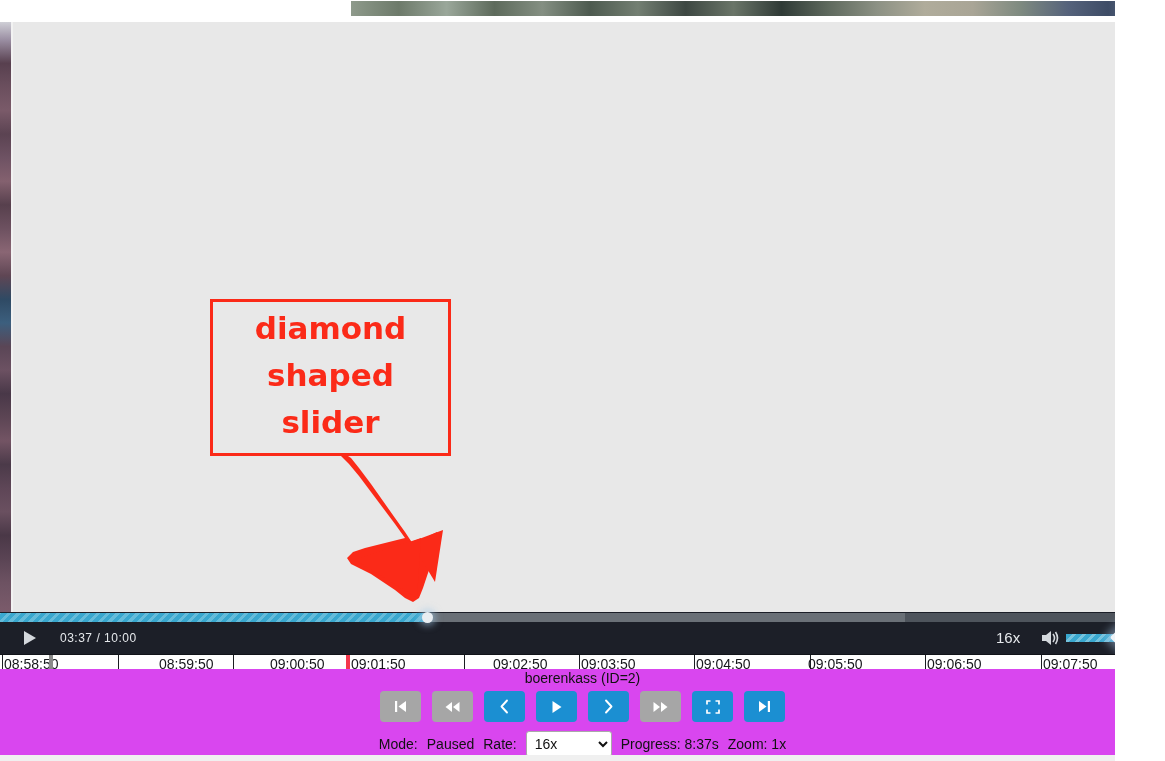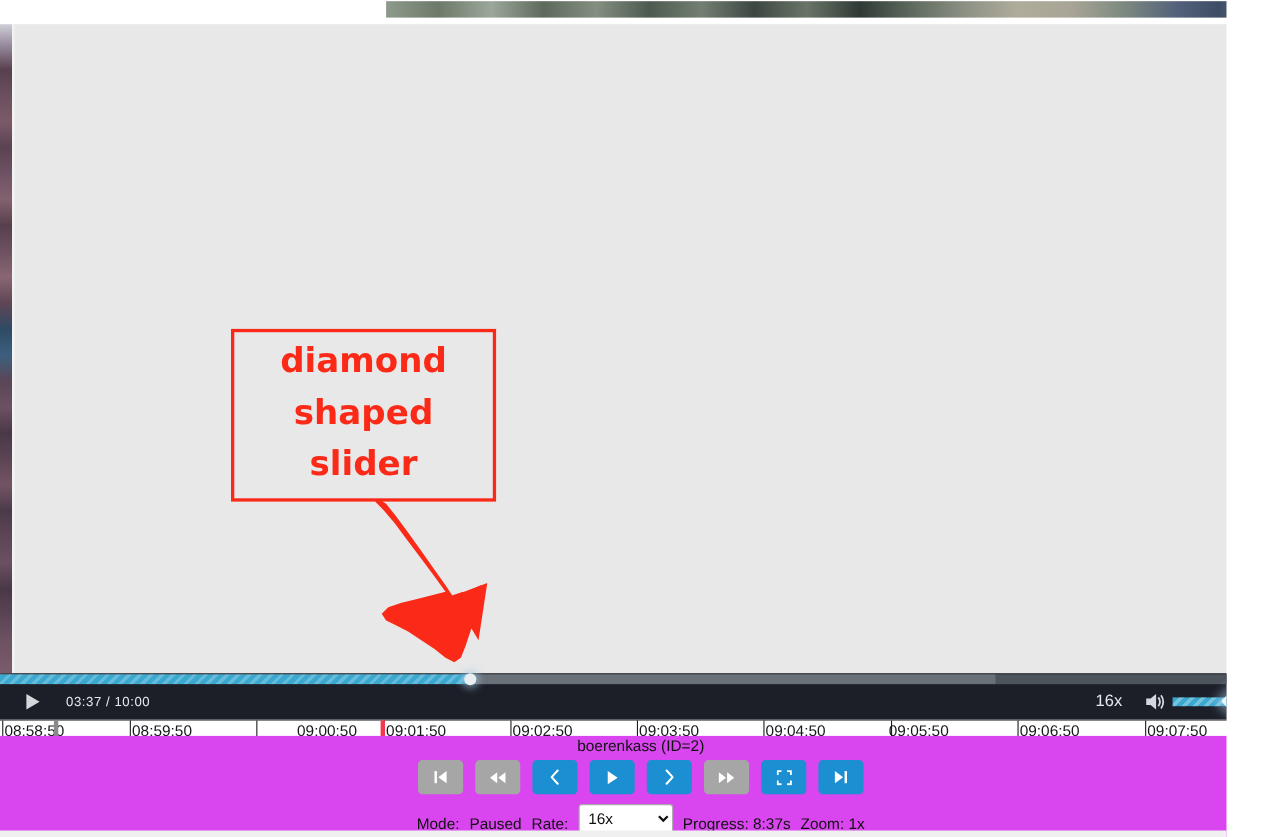--- a/index.html
+++ b/index.html
@@ -333,21 +333,21 @@
   .ctl-btn.blue { background: #1b8fd2; }
   .ctl-btn.gray { background: #a6a6a6; }
   .ctl-btn svg { display: block; }
 
   .status-row {
     position: absolute;
     left: 0px;
     top: 62px;
     width: 1165px;
     display: flex;
-    align-items: flex-end;
+    align-items: center;
     justify-content: center;
     gap: 9px;
     font-size: 14px;
     color: #111111;
     font-family: "Liberation Sans", sans-serif;
   }
   .rate-select {
     font-size: 14px;
     font-family: "Liberation Sans", sans-serif;
     padding: 2px 4px;
@@ -424,27 +424,27 @@
     <path d="M11 2 L17 2 L17 8" stroke="#d4d8dd" stroke-width="1.8" fill="none"></path>
     <path d="M16 3 L11.5 7.5" stroke="#d4d8dd" stroke-width="1.8" fill="none"></path>
     <path d="M8 17 L2 17 L2 11" stroke="#d4d8dd" stroke-width="1.8" fill="none"></path>
     <path d="M3 16 L7.5 11.5" stroke="#d4d8dd" stroke-width="1.8" fill="none"></path>
   </svg>
 
   <div class="ruler">
       <div class="ruler-tick" style="left: 2px;"></div>
       <div class="ruler-label" style="left: 4px;">08:58:50</div>
       <div class="ruler-tick" style="left: 118px;"></div>
-      <div class="ruler-label" style="left: 120px;">08:59:50</div>
+      <div class="ruler-label" style="left: 120px; padding-left: 39px;">08:59:50</div>
       <div class="ruler-tick" style="left: 233px;"></div>
       <div class="ruler-label" style="left: 235px; margin-left: 35px;">09:00:50</div>
       <div class="ruler-tick" style="left: 349px;"></div>
       <div class="ruler-label" style="left: 351px;">09:01:50</div>
       <div class="ruler-tick" style="left: 464px;"></div>
-      <div class="ruler-label" style="left: 466px;">09:02:50</div>
+      <div class="ruler-label" style="left: 493px;">09:02:50</div>
       <div class="ruler-tick" style="left: 579px;"></div>
       <div class="ruler-label" style="left: 581px;">09:03:50</div>
       <div class="ruler-tick" style="left: 694px;"></div>
       <div class="ruler-label" style="left: 696px;">09:04:50</div>
       <div class="ruler-tick" style="left: 810px;"></div>
       <div class="ruler-label" style="left: 808px;">09:05:50</div>
       <div class="ruler-tick" style="left: 925px;"></div>
       <div class="ruler-label" style="left: 927px;">09:06:50</div>
       <div class="ruler-tick" style="left: 1041px;"></div>
       <div class="ruler-label" style="left: 1043px; text-align: right;">09:07:50</div>

